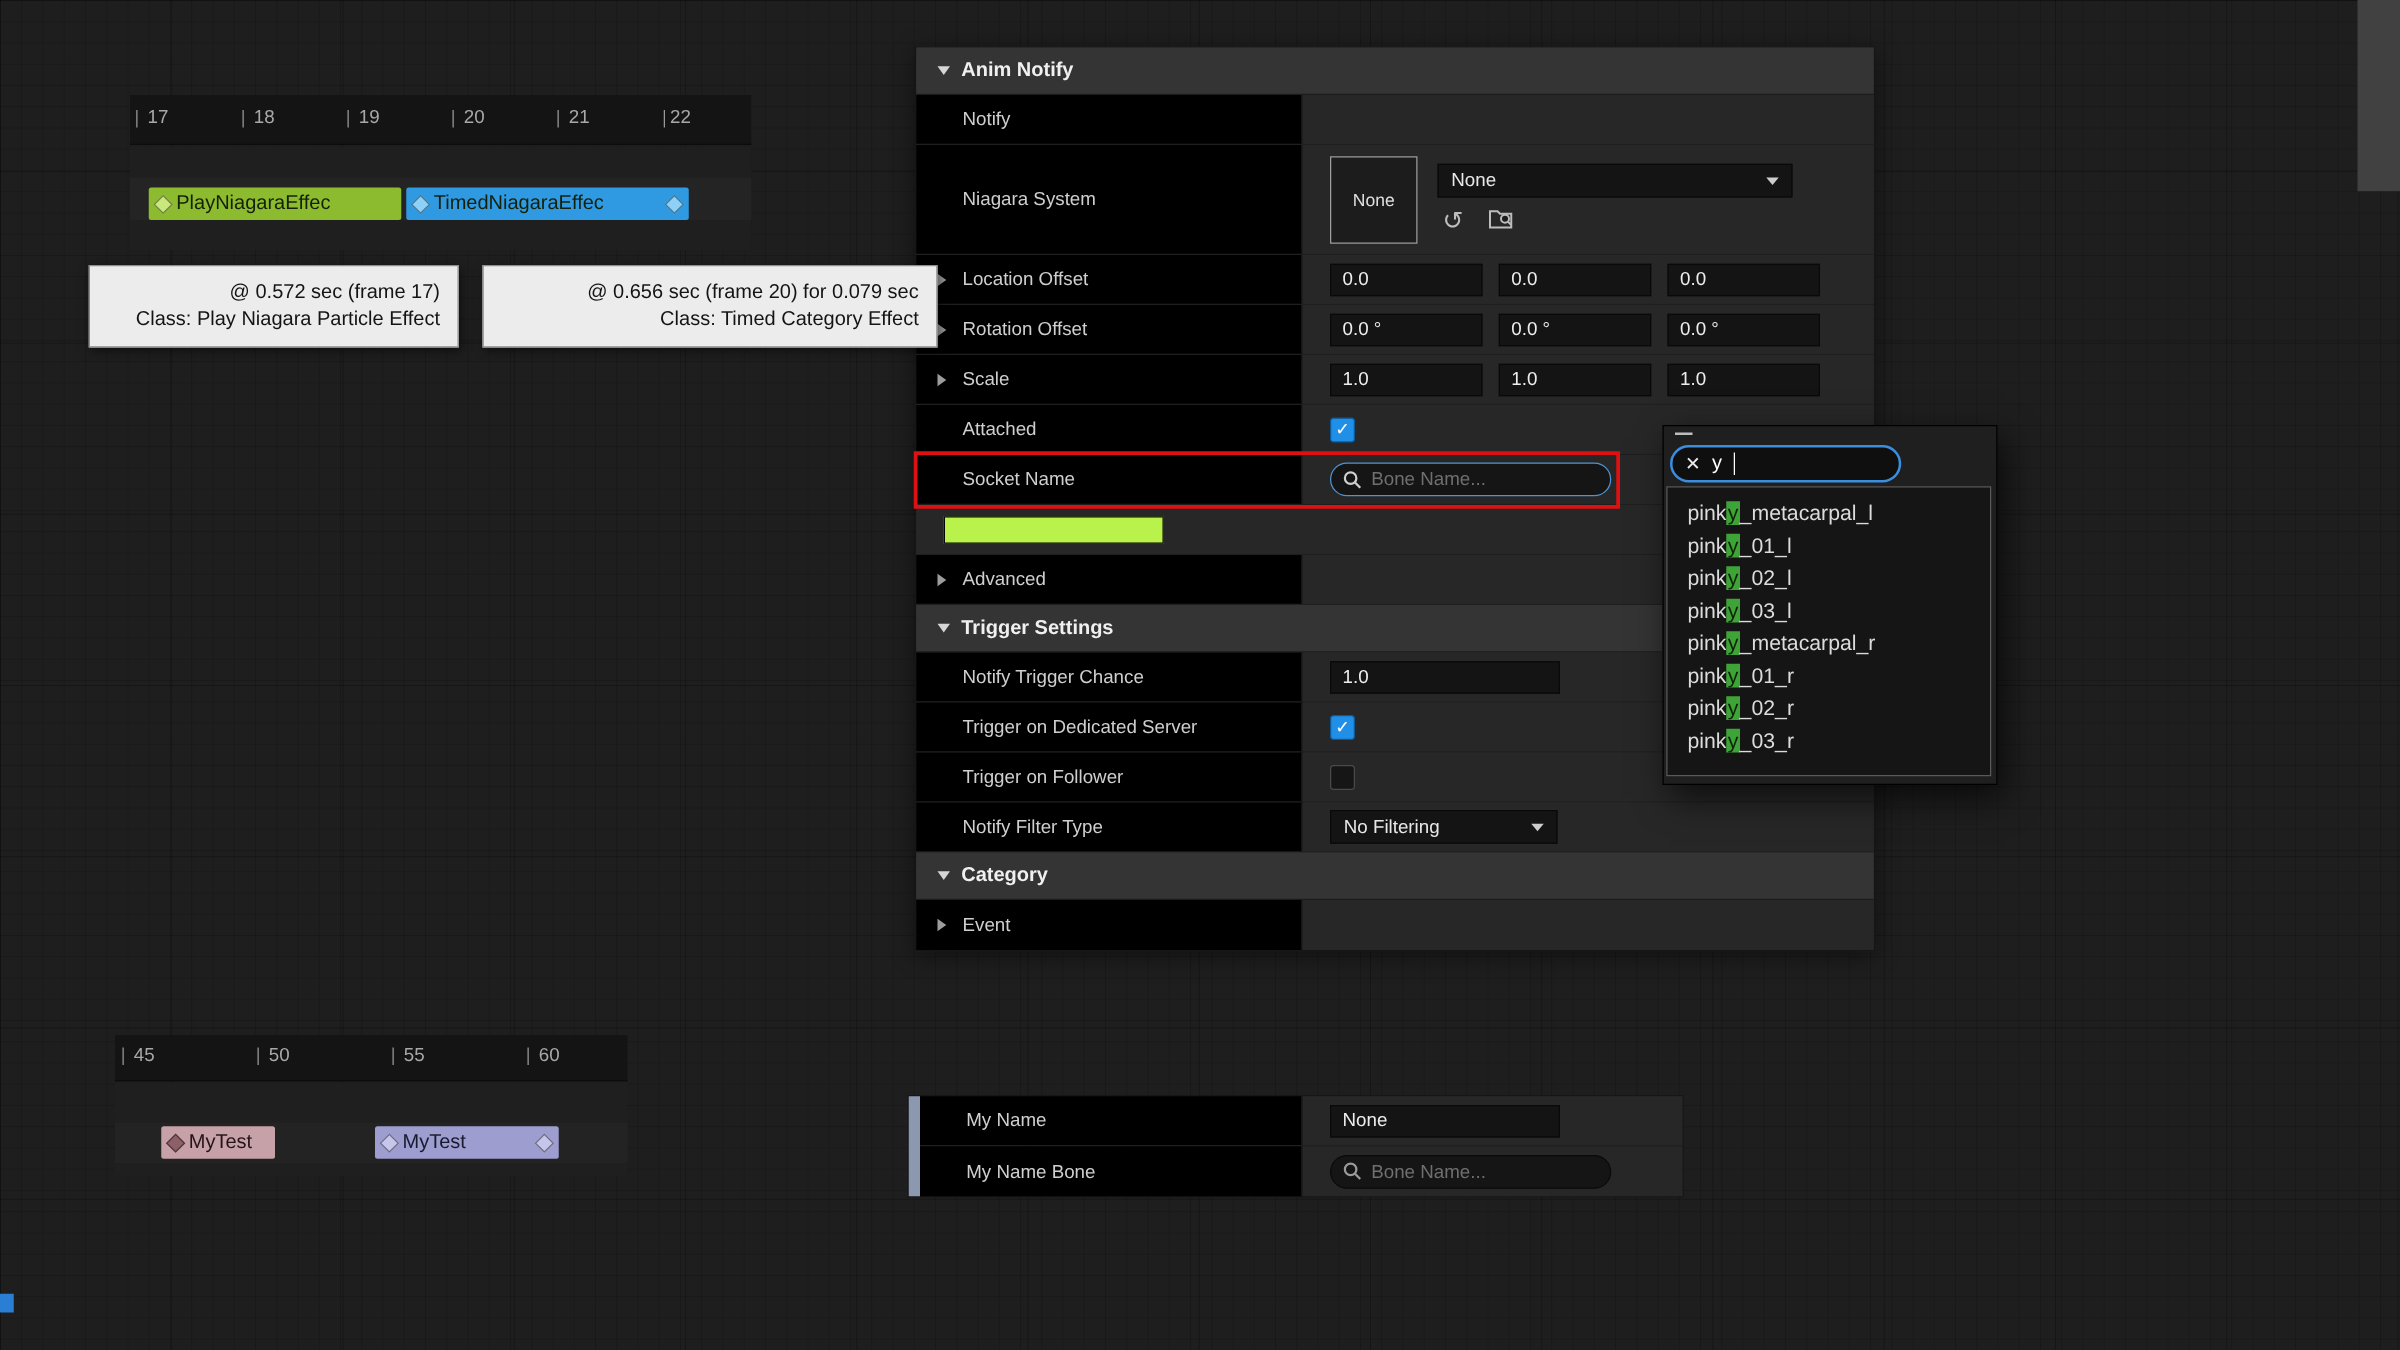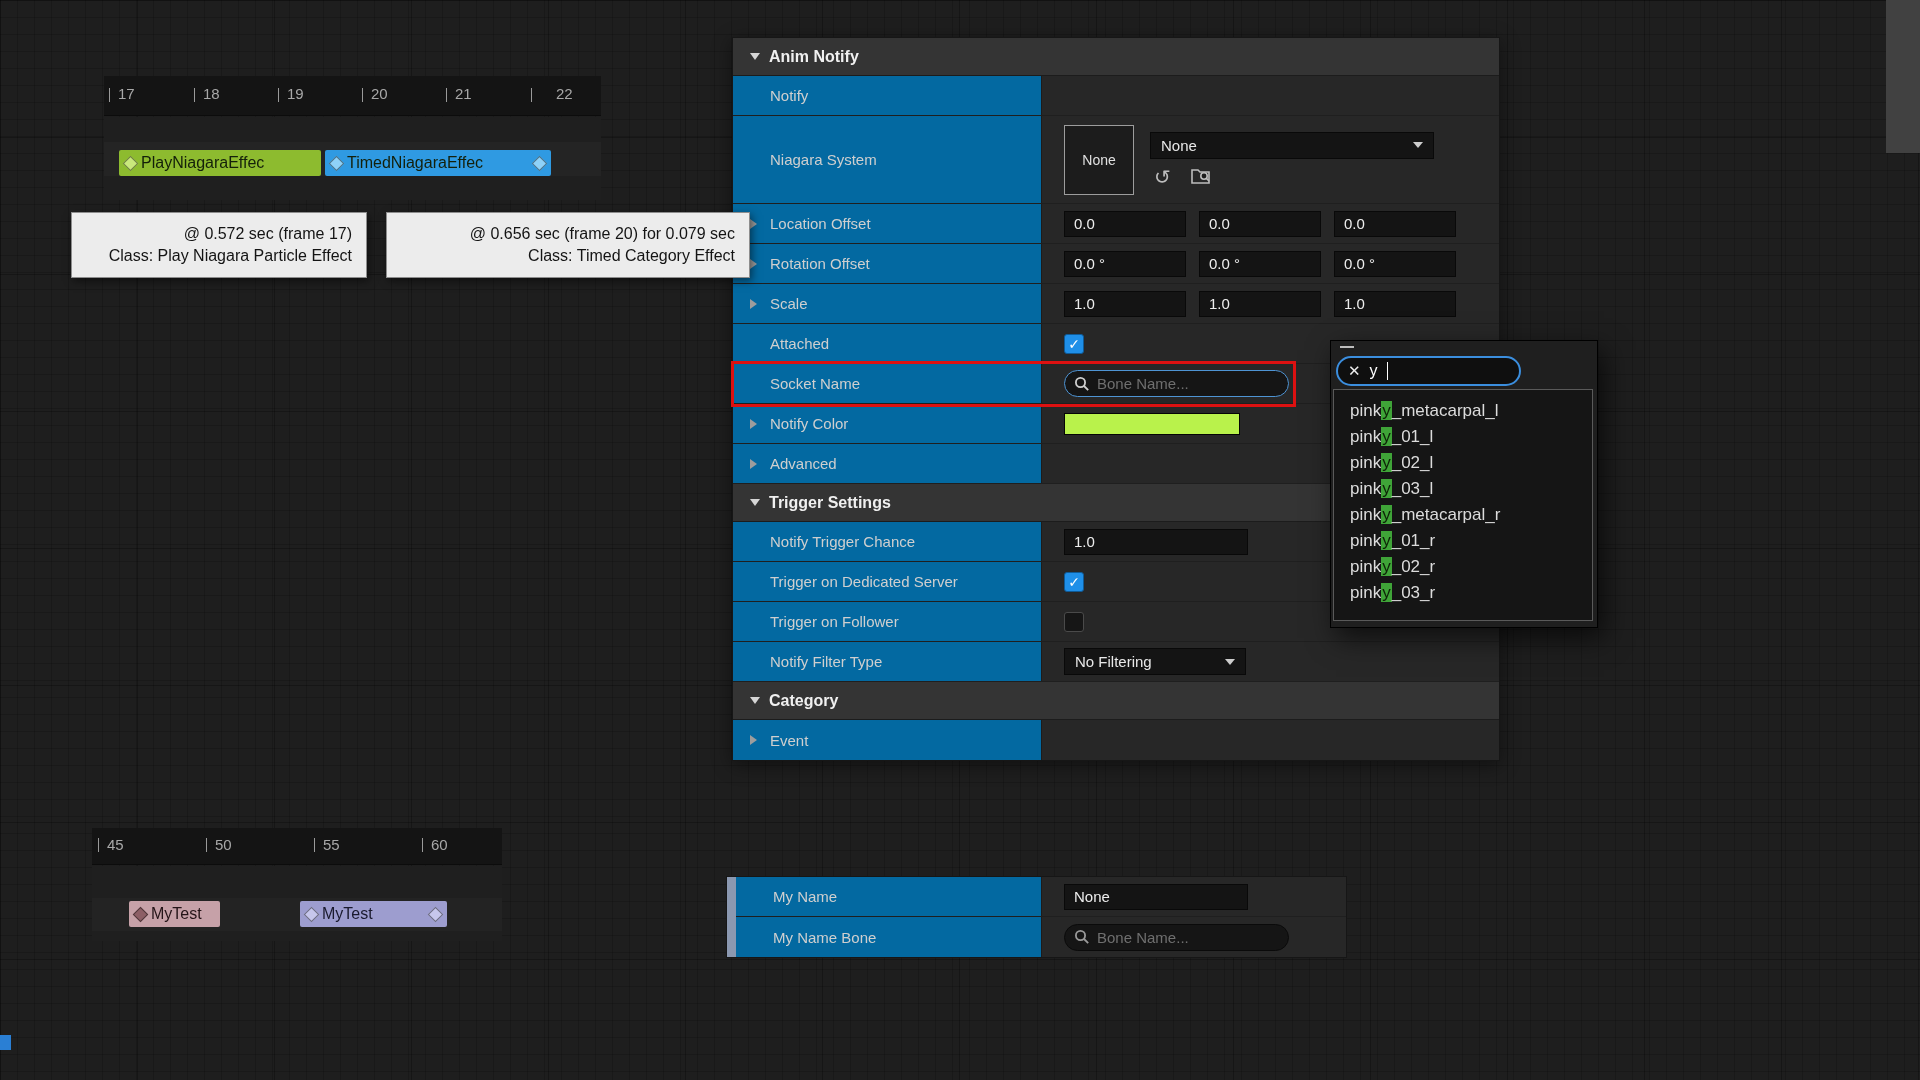--- a/index.html
+++ b/index.html
@@ -39,21 +39,21 @@
              box-shadow:2px 3px 8px rgba(0,0,0,0.5);text-align:right; }
 
   
   .panel { position:absolute; left:732px; top:37px; width:768px; background:#282828;
            border:1px solid #161616; z-index:2; box-shadow:0 4px 18px rgba(0,0,0,0.45); }
   .sec-header { height:38px; background:#343434; display:flex; align-items:center;
                 padding-left:17px; gap:9px; border-bottom:1px solid #1c1c1c; cursor:pointer; }
   .sec-header .htxt { font-size:16px; font-weight:bold; color:#f0f0f0; }
   .prow { display:flex; height:40px; border-bottom:1px solid #1f1f1f; }
   .prow.tall { height:88px; }
-  .cell-l { width:309px; border-right:1px solid #1c1c1c; background:#0369a1;
+  .cell-l { width:309px; border-right:1px solid #1c1c1c; background:#000000;
             display:flex; align-items:center; padding-left:17px; flex-shrink:0; }
   .cell-v { flex:1; background:#272727; display:flex; align-items:center; padding-left:22px; gap:13px; }
   .arrow-slot { width:20px; display:flex; align-items:center; flex-shrink:0; }
   .tri-right { width:0; height:0; border-top:5px solid transparent; border-bottom:5px solid transparent;
                border-left:7px solid #9d9d9d; }
   .tri-down { width:0; height:0; border-left:5px solid transparent; border-right:5px solid transparent;
               border-top:7px solid #d6d6d6; }
   .lbl { font-size:15px; color:#cfcfcf; white-space:nowrap; }
 
   input { font-family:inherit; outline:none; }
@@ -132,21 +132,21 @@
   <div class="tick" style="left:90px"></div>
   <div class="tick" style="left:174px"></div>
   <div class="tick" style="left:258px"></div>
   <div class="tick" style="left:342px"></div>
   <div class="tick" style="left:427px"></div>
   <span class="fnum" style="left:14px">17</span>
   <span class="fnum" style="left:99px">18</span>
   <span class="fnum" style="left:183px">19</span>
   <span class="fnum" style="left:267px">20</span>
   <span class="fnum" style="left:351px">21</span>
-  <span class="fnum" style="left:452px">22</span>
+  <span class="fnum" style="left:432px">22</span>
 </div>
 <div class="track-strip" style="left:104px; top:117px; width:497px; height:25px; background:#1f1f1f;"></div>
 <div class="track-strip" style="left:104px; top:142px; width:497px; height:34px; background:#242424;"></div>
 <div class="track-strip" style="left:104px; top:176px; width:497px; height:24px; background:#1f1f1f;"></div>
 
 <div class="notify" style="left: 119px; top: 150px; width: 202px; z-index: 3; background-color: rgb(141, 187, 47);">
   <span class="diamond d-play"></span>
   <span class="nlabel">PlayNiagaraEffec</span>
 </div>
 <div class="notify" style="left: 325px; top: 150px; width: 226px; z-index: 3; background-color: rgb(47, 154, 226);">
@@ -272,26 +272,20 @@
         <svg class="mag-icon" width="16" height="16" viewBox="0 0 16 16">
           <circle cx="6.5" cy="6.5" r="4.6" stroke="#cfcfcf" stroke-width="1.8" fill="none"></circle>
           <line x1="10" y1="10" x2="14.2" y2="14.2" stroke="#cfcfcf" stroke-width="1.8"></line>
         </svg>
         <input placeholder="Bone Name..." style="">
       </div>
     </div>
   </div>
 
   <div class="prow">
-    <div class="cell-l">
-        <span class="arrow-slot">
-          <span class="tri-right"></span>
-        </span>
-        <span class="lbl">Notify Color</span>
-      </div>
     <div class="cell-v">
       <span class="swatch" style="background-color: rgb(185, 242, 75);"></span>
     </div>
   </div>
 
   <div class="prow">
     <div class="cell-l">
         <span class="arrow-slot">
           <span class="tri-right"></span>
         </span>

